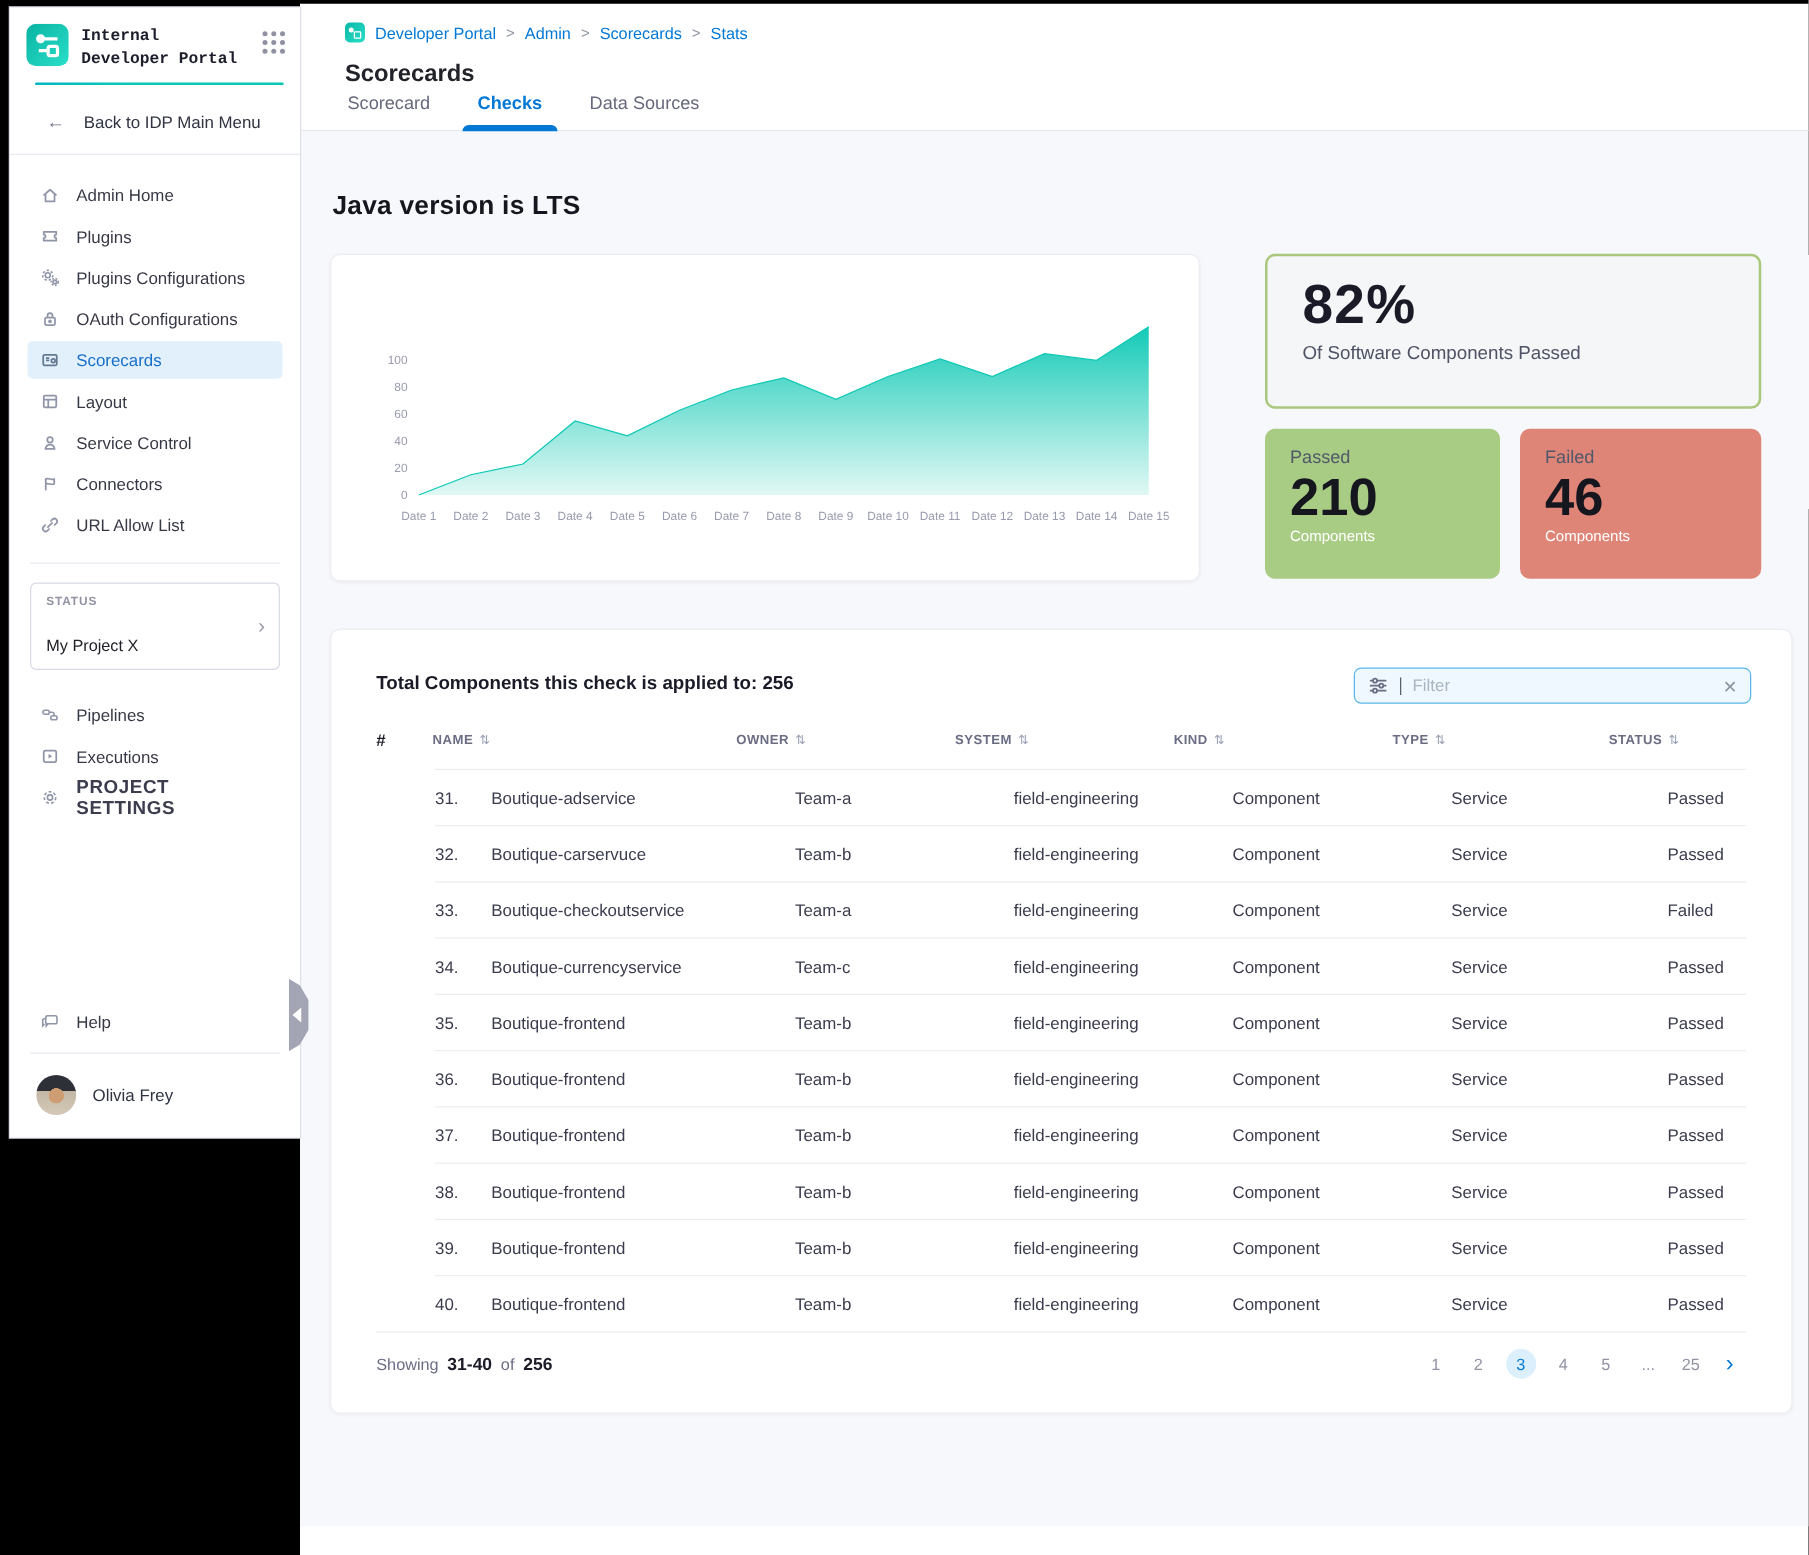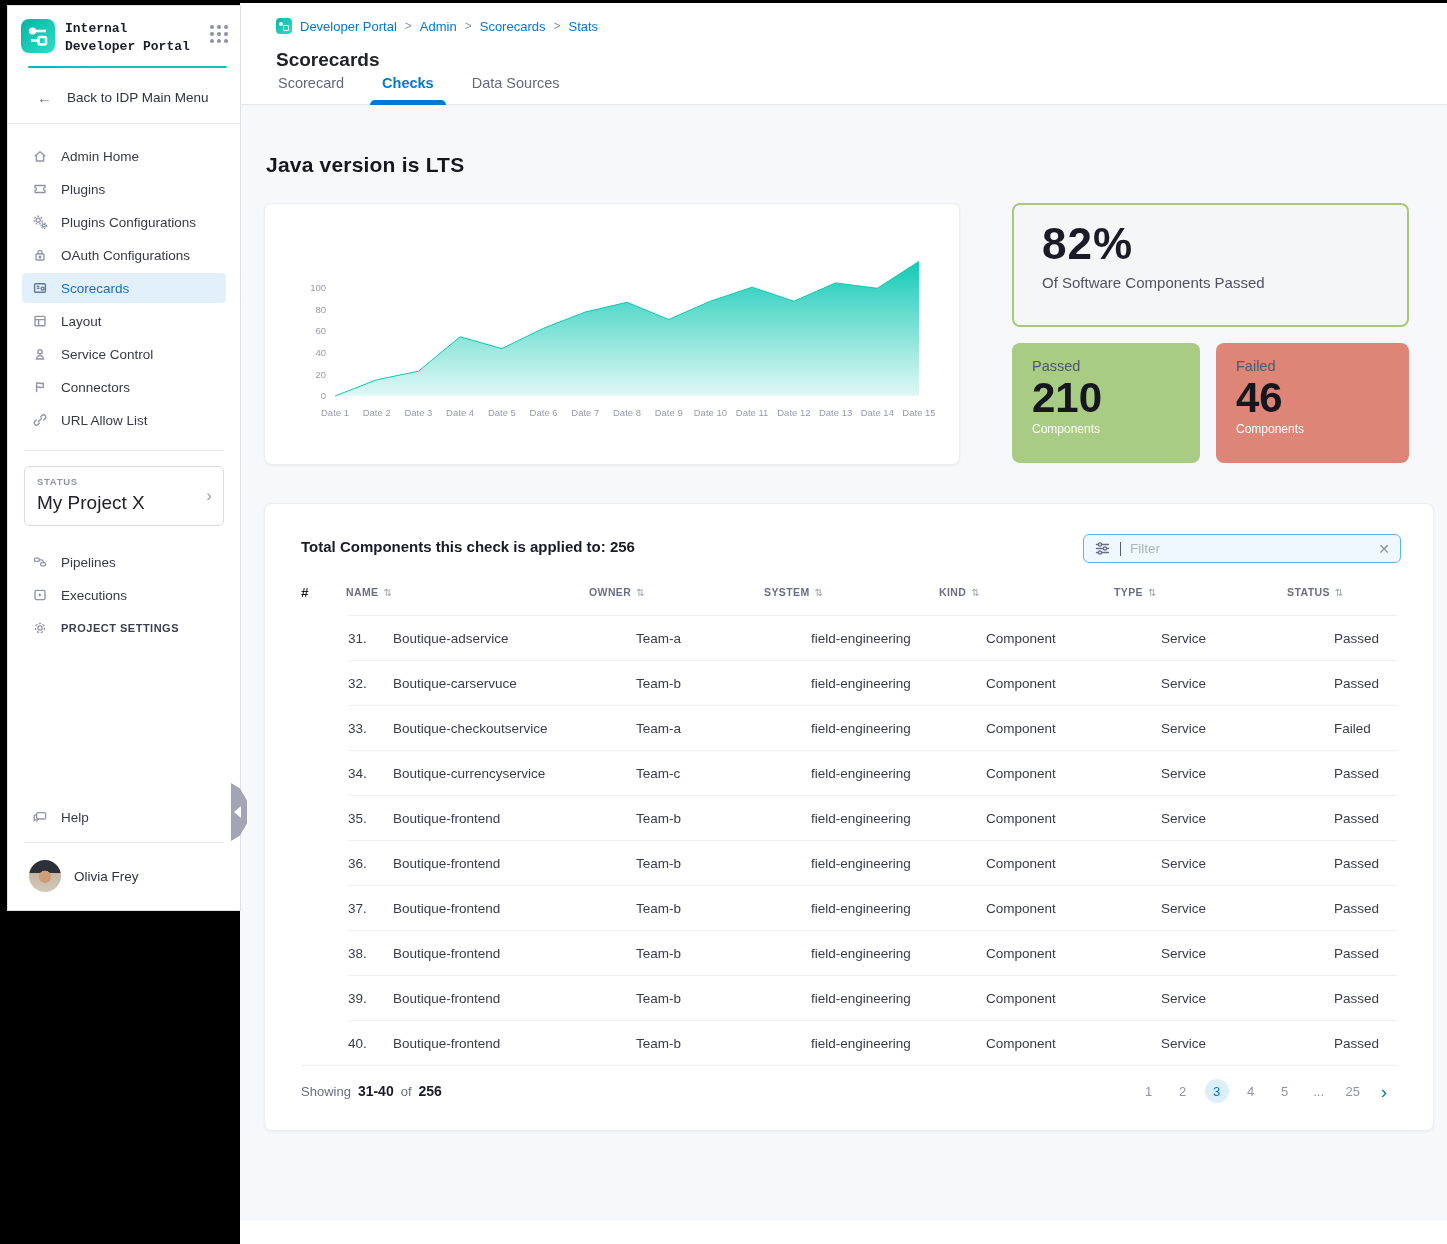--- a/index.html
+++ b/index.html
@@ -74,25 +74,25 @@
   .grid-icon i{width:4px;height:4px;border-radius:50%;background:#8f90a2;}
   .teal-line{height:2px;background:linear-gradient(90deg,#05b6c2,#0bc8b6 40%);margin:0 13px 0 20px;border-radius:1px;}
   .back-row{display:flex;align-items:center;gap:15px;padding:21px 16px 17px 29px;border-bottom:1px solid #e9eaf1;cursor:pointer;}
   .back-arrow{color:#6b6d85;font-size:15px;}
   .back-label{font-size:13.5px;color:#2f3342;}
   .nav{padding-top:14px;}
   .nav-item{display:flex;align-items:center;gap:13px;height:30px;margin:3px 14px;padding:0 10px;border-radius:4px;font-size:13.5px;color:#383946;cursor:pointer;}
   .nav-item .icon{width:16px;height:16px;color:#9195a8;flex:0 0 16px;}
   .nav-item.active{background:#e2f0fc;color:#176fc9;}
   .nav-item.active .icon{color:#647a93;}
-  .nav-item.small-caps{font-size:11px;font-weight:bold;letter-spacing:.5px;color:#3c3d4e;}
+  .nav-item.small-caps{font-size:15px;font-weight:bold;letter-spacing:.5px;color:#3c3d4e;justify-content:center;}
   .sb-divider{border-top:1px solid #e9eaf1;margin:12px 16px;}
   .project-card{margin:3px 16px 10px;border:1px solid #d8dae6;border-radius:5px;padding:9px 12px 11px;position:relative;cursor:pointer;}
   .project-label{font-size:9.5px;font-weight:bold;letter-spacing:.7px;color:#9293a4;}
-  .project-name{font-size:19px;color:#22222a;margin-top:5px;}
+  .project-name{font-size:13px;color:#22222a;margin-top:22px;}
   .project-chevron{position:absolute;right:11px;top:50%;transform:translateY(-50%);color:#9b9cab;font-size:17px;}
   .spacer{flex:1;}
   .user-row{display:flex;align-items:center;gap:13px;padding:13px 16px 18px 21px;cursor:pointer;}
   .avatar{width:32px;height:32px;border-radius:50%;flex:0 0 32px;
     background:
       radial-gradient(circle at 50% 52%, #cf9d73 0 26%, rgba(0,0,0,0) 27%),
       linear-gradient(180deg,#2e3038 0%,#2e3038 40%,#c3b6a4 40%,#d4c9b8 100%);}
   .user-name{font-size:13.5px;color:#2f3342;}
   .collapse-handle{position:absolute;left:231px;top:783px;width:16px;height:58px;background:#a4a5b4;z-index:6;
     clip-path:polygon(0 0,55% 9%,100% 30%,100% 70%,55% 91%,0 100%);}

